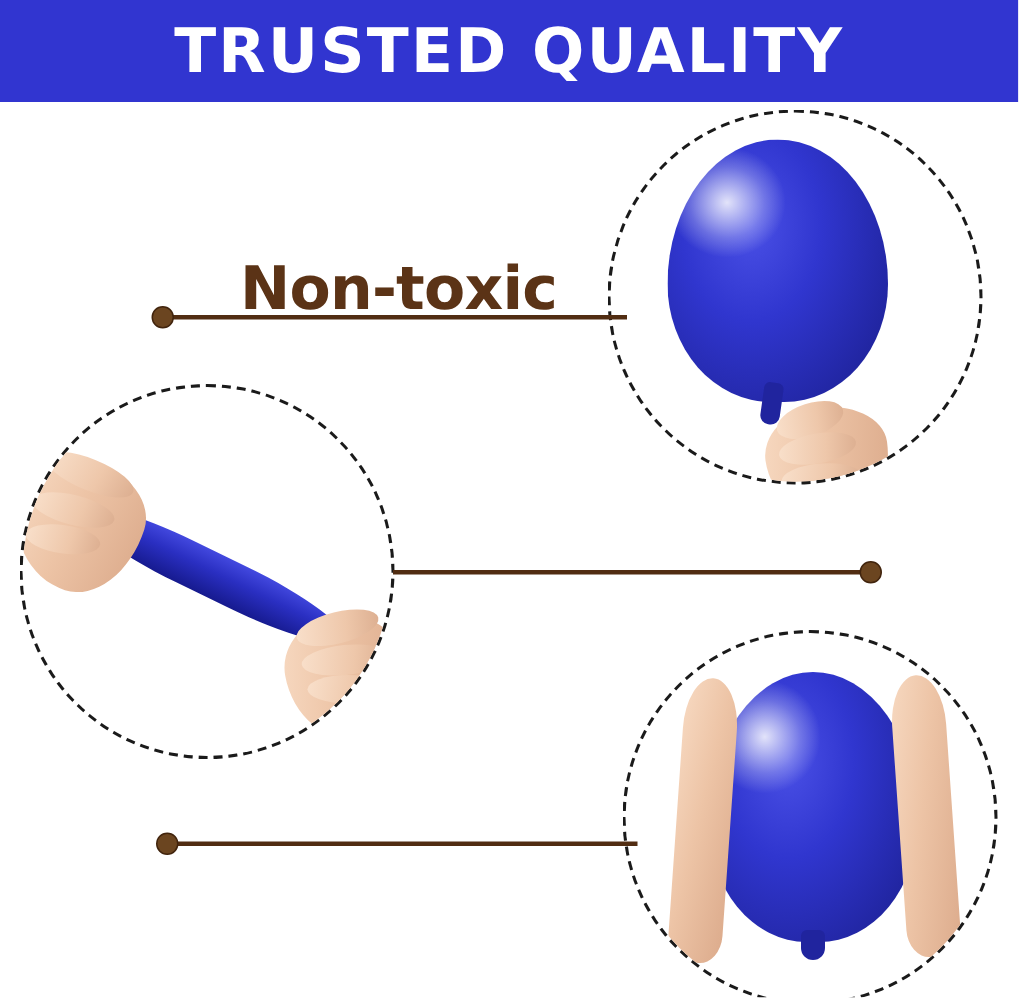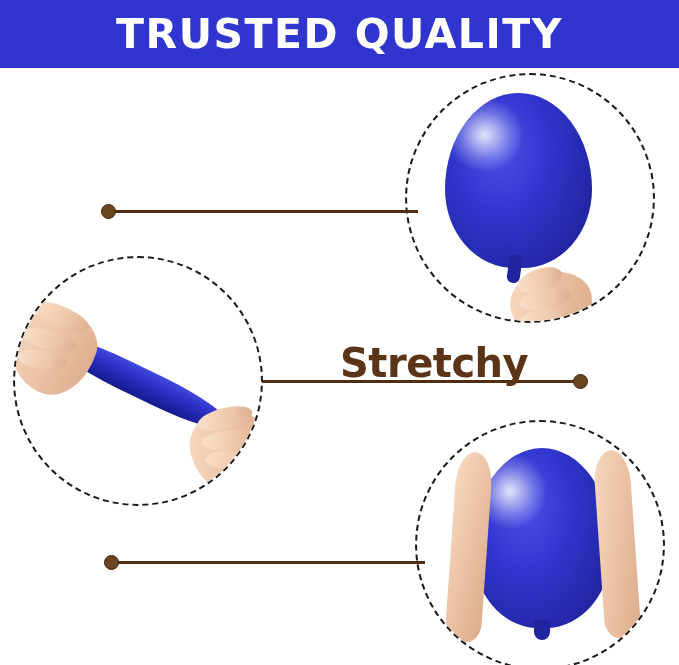--- a/index.html
+++ b/index.html
@@ -159,41 +159,41 @@
       <div class="hand" style="left:104px; top:196px; width:82px; height:76px; transform:rotate(-8deg);"></div>
       <div class="finger" style="left:110px; top:194px; width:46px; height:22px; transform:rotate(-18deg);"></div>
       <div class="finger" style="left:112px; top:214px; width:52px; height:20px; transform:rotate(-10deg);"></div>
       <div class="finger" style="left:114px; top:234px; width:54px; height:20px; transform:rotate(-4deg);"></div>
 
     </div>
   </div>
 
   <div class="connector-line" style="left:112px; top:210px; width:306px;"></div>
   <div class="connector-dot" style="left:101px; top:204px;"></div>
+  <div id="label-nontoxic" class="feature-label">Non-toxic</div>
 
   <div id="circle-stretchy" class="feature-circle">
     <div class="circle-media">
 
       <div class="stretch-band" style="left:28px; top:110px; width:196px; height:30px; transform:rotate(26deg);"></div>
 
       <div class="hand" style="left:-6px; top:48px; width:86px; height:88px; transform:rotate(18deg);"></div>
       <div class="finger" style="left:14px; top:48px; width:62px; height:21px; transform:rotate(22deg);"></div>
       <div class="finger" style="left:6px; top:72px; width:56px; height:20px; transform:rotate(14deg);"></div>
       <div class="finger" style="left:2px; top:92px; width:50px; height:19px; transform:rotate(8deg);"></div>
 
       <div class="hand" style="left:176px; top:152px; width:78px; height:84px; transform:rotate(-10deg);"></div>
       <div class="finger" style="left:182px; top:150px; width:56px; height:21px; transform:rotate(-14deg);"></div>
       <div class="finger" style="left:186px; top:172px; width:58px; height:20px; transform:rotate(-6deg);"></div>
       <div class="finger" style="left:190px; top:192px; width:54px; height:19px; transform:rotate(0deg);"></div>
     </div>
   </div>
 
   <div class="connector-line" style="left:262px; top:380px; width:318px;"></div>
   <div class="connector-dot" style="left:573px; top:374px;"></div>
-  <div id="label-stretchy" class="feature-label">Stretchy</div>
 
   <div id="circle-durable" class="feature-circle">
     <div class="circle-media">
 
       <div class="balloon" style="left:55px; top:26px; width:140px; height:180px;"></div>
       <div class="balloon-neck" style="left:117px; top:198px; width:16px; height:20px; border-radius:4px 4px 8px 8px;"></div>
 
       <div class="hand" style="left:34px; top:30px; width:36px; height:190px; border-radius:50% 50% 40% 40% / 18% 18% 10% 10%; transform:rotate(4deg);"></div>
 
       <div class="hand" style="left:182px; top:28px; width:36px; height:188px; border-radius:50% 50% 40% 40% / 18% 18% 10% 10%; transform:rotate(-4deg);"></div>

